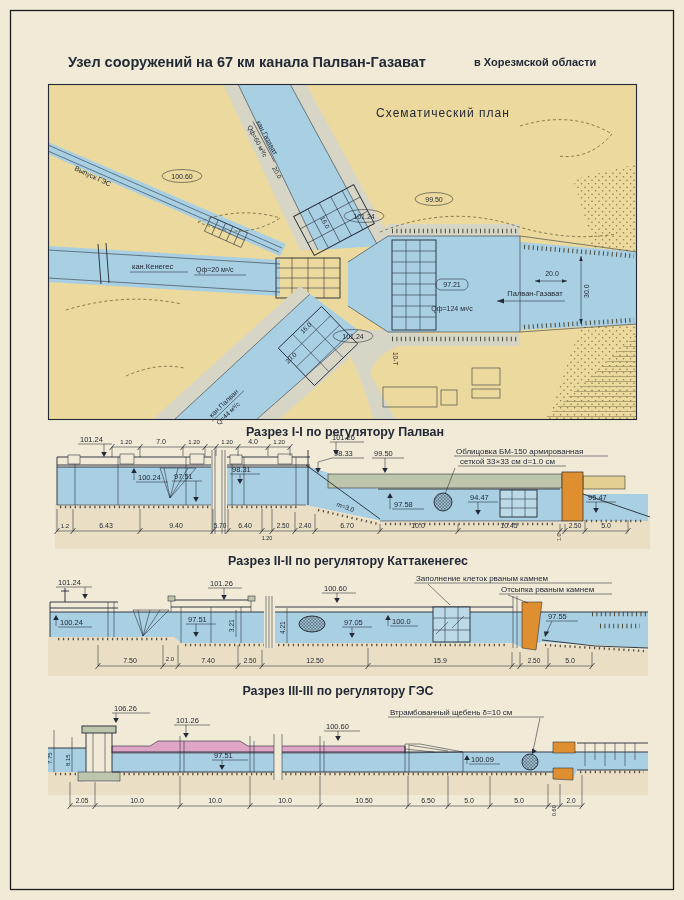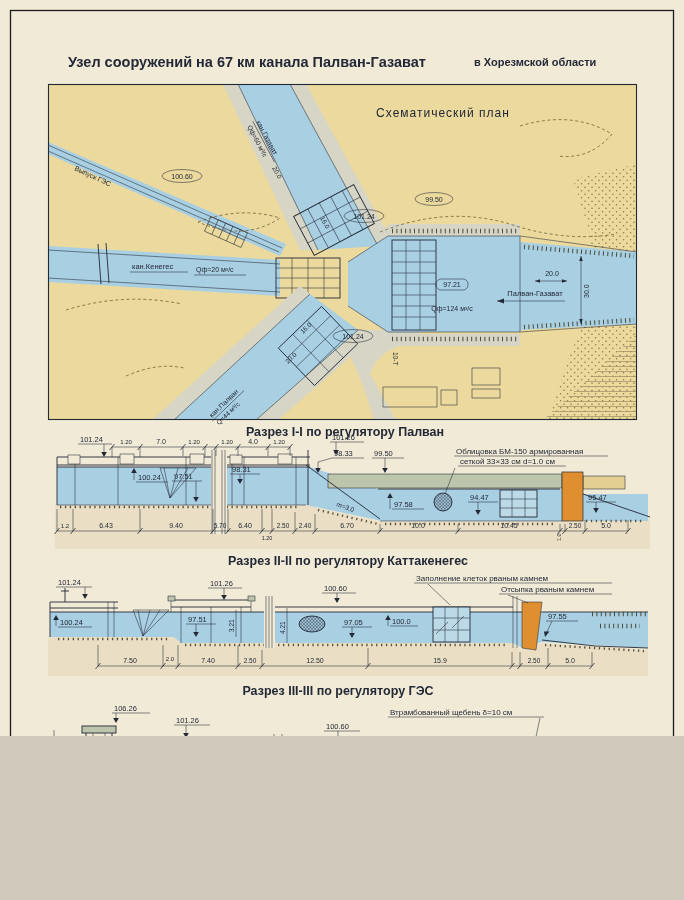--- a/index.html
+++ b/index.html
@@ -1,16 +1,16 @@
 <!DOCTYPE html>
 <html><head>
 <meta charset="utf-8">
 <style>
   html,body{margin:0;padding:0;background:#cfcabb;}
-  #sheet{width:684px;height:736px;position:relative;background:#b91c1c;}
+  #sheet{width:684px;height:900px;position:relative;background:#b91c1c;}
   svg{display:block}
   text{font-family:"Liberation Sans","DejaVu Sans",sans-serif;fill:#232936;}
   .t55{font-size:5.5px}.t6{font-size:6px}.t65{font-size:6.5px}.t7{font-size:7px}
   .t75{font-size:7.5px}.t8{font-size:8px}
   .t11{font-size:11px}.t12{font-size:12px}.t125{font-size:12.5px}.t145{font-size:14.5px}
   .b{font-weight:bold}.mid{text-anchor:middle}
   .s{stroke:#232936;fill:none;stroke-width:.9}
   .s5{stroke:#232936;fill:none;stroke-width:.55}
   .dim{stroke:#232936;stroke-width:.55;fill:none}
   .tick{stroke:#232936;stroke-width:.8;fill:none}

